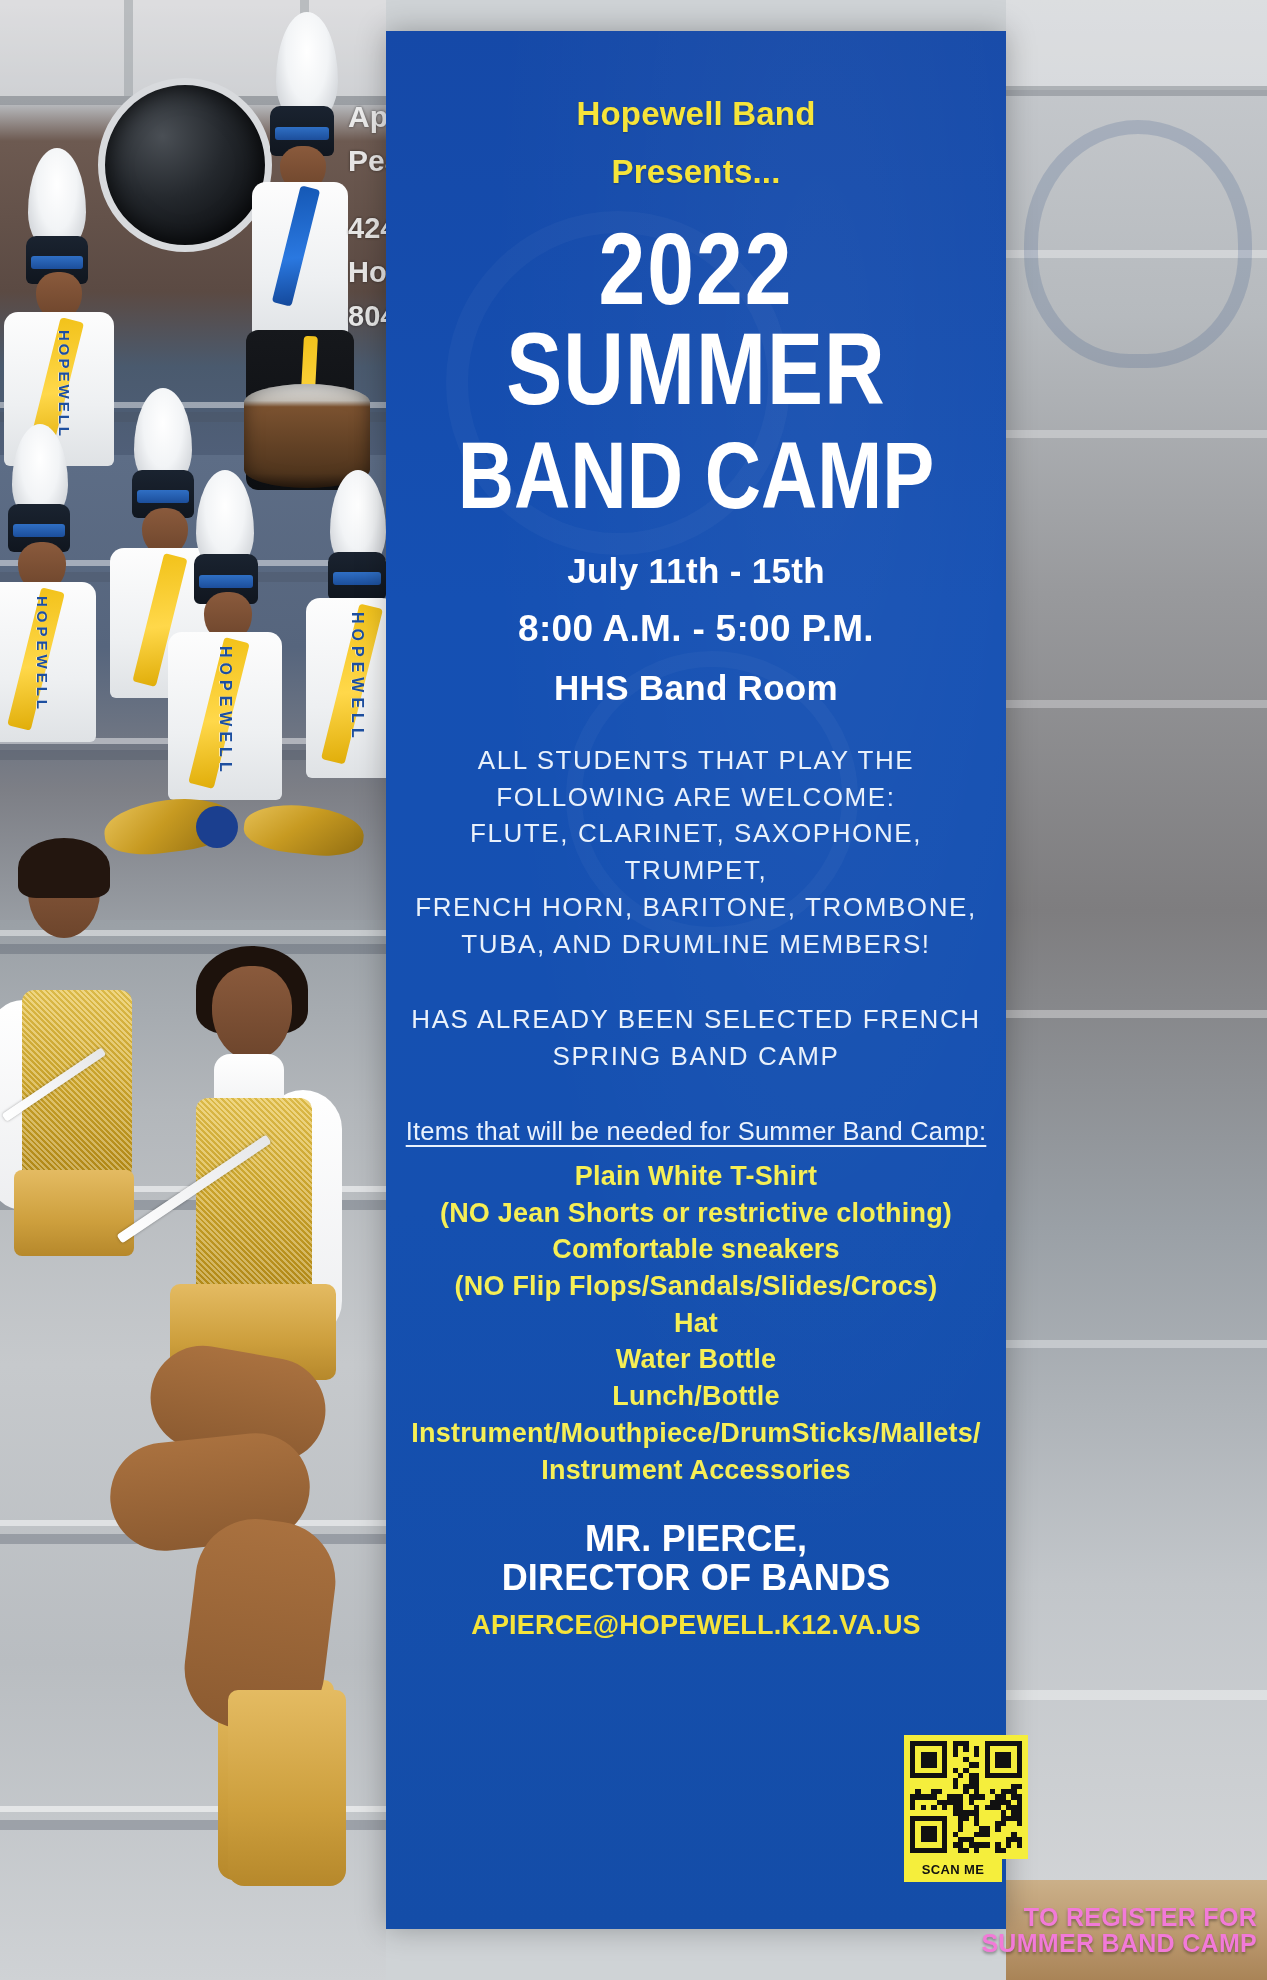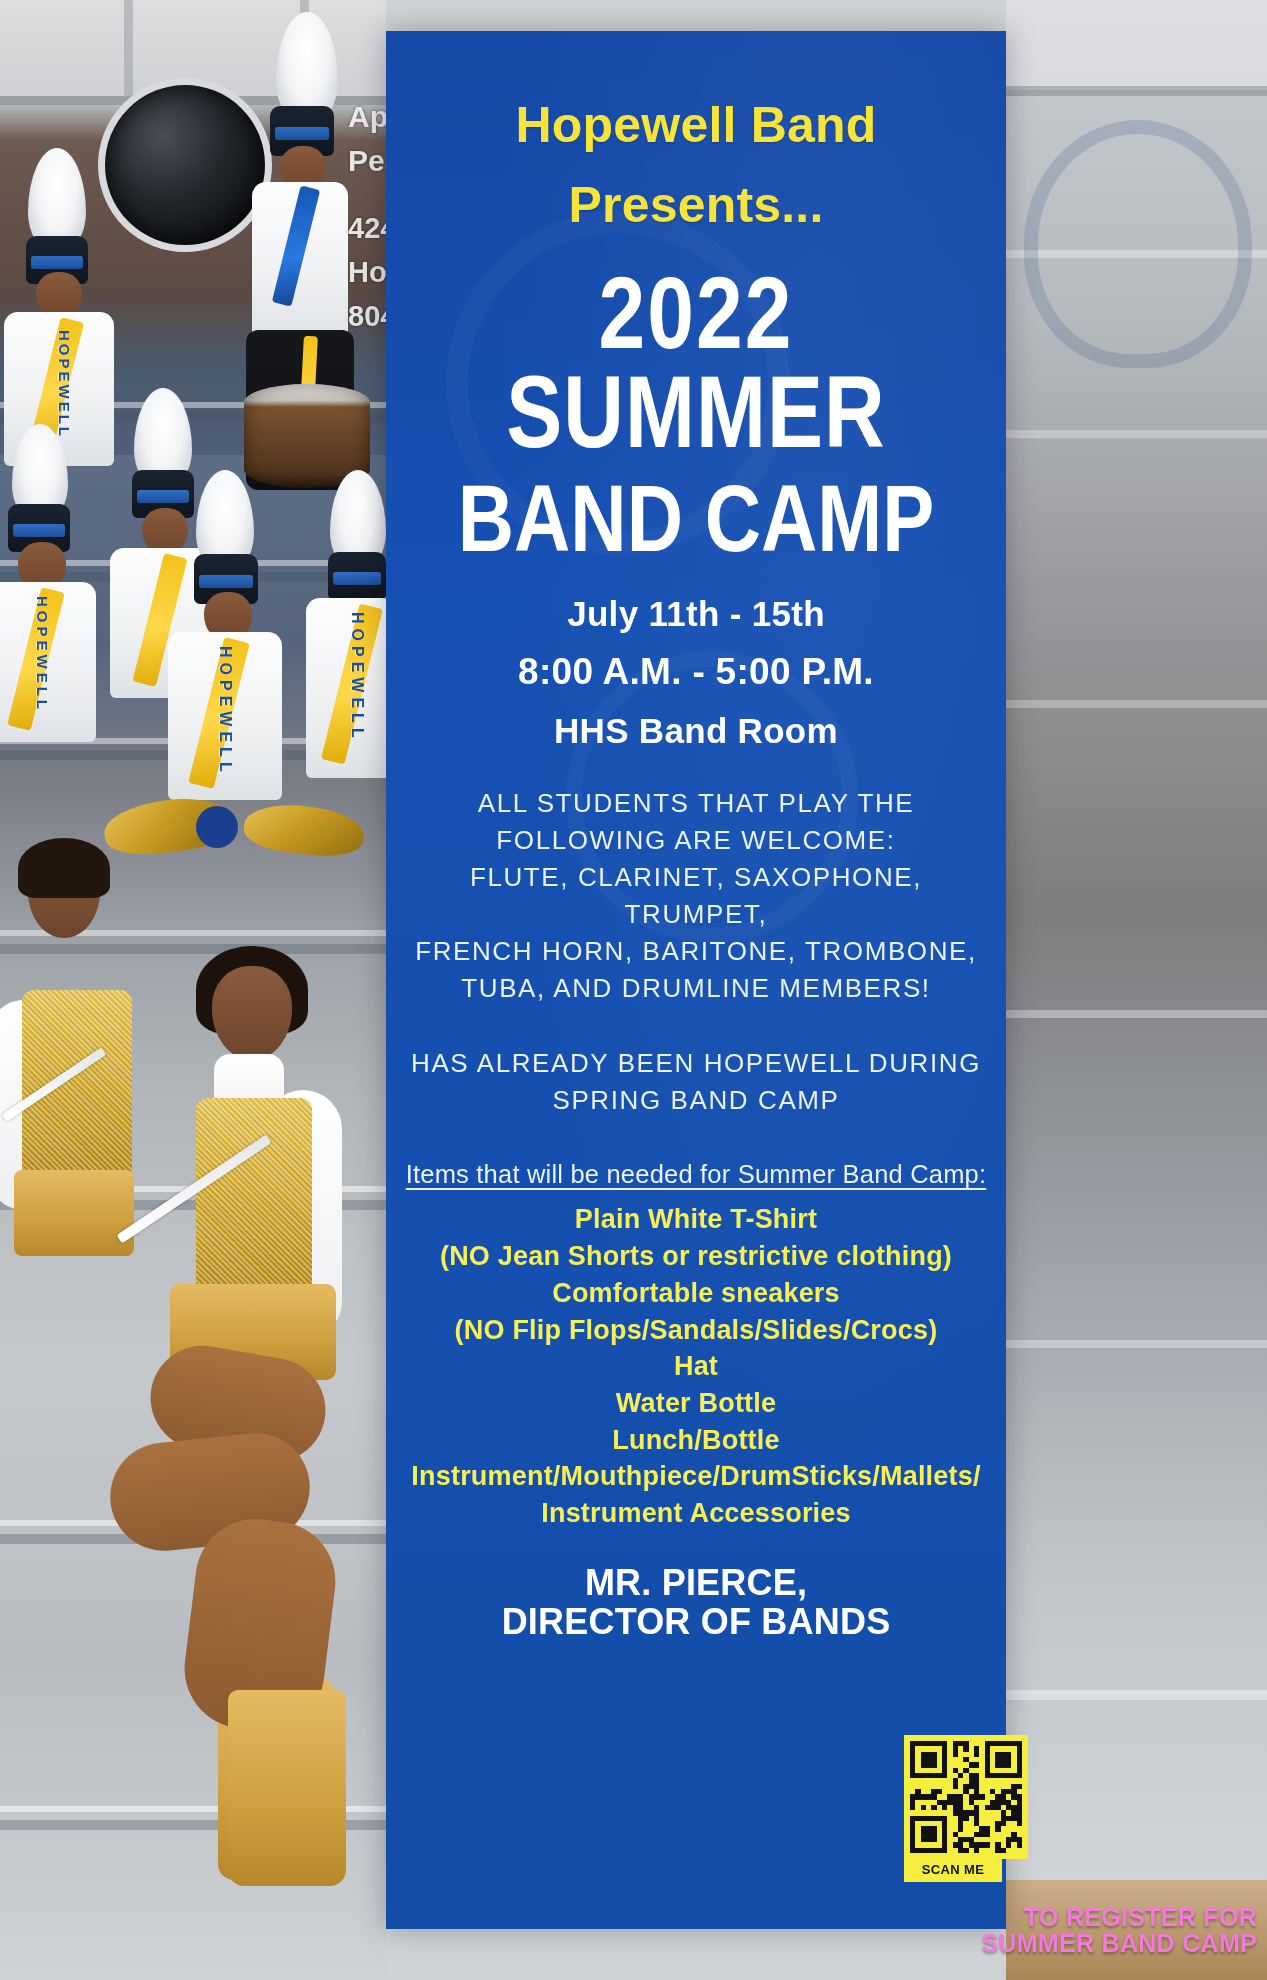--- a/index.html
+++ b/index.html
@@ -81,21 +81,21 @@
     box-shadow:0 0 28px rgba(0,0,0,.28);
     overflow:hidden;
   }
   
   .panel-wm{position:absolute;border-radius:50%;border:22px solid rgba(255,255,255,.030);}
 
   .panel-inner{position:relative;z-index:3;padding:0 12px;text-align:center;}
 
   .t-presents{
     color:#f6e43a;font-weight:700;letter-spacing:.2px;
-    font-size:50px;line-height:1.28;margin-top:62px;
+    font-size:33px;line-height:1.28;margin-top:62px;
     text-shadow:0 1px 2px rgba(0,0,0,.22);
   }
   .t-year{
     color:#fff;font-weight:700;font-size:84px;line-height:.99;
     letter-spacing:2px;margin-top:26px;
     font-family:"Liberation Sans",sans-serif;
     transform:scaleY(1.22);transform-origin:center top;
   }
   .t-big{
     color:#fff;font-weight:700;font-size:84px;line-height:1.0;
@@ -298,40 +298,41 @@
 
       <div class="t-body">
         <div>ALL STUDENTS THAT PLAY THE</div>
         <div>FOLLOWING ARE WELCOME:</div>
         <div>FLUTE, CLARINET, SAXOPHONE, TRUMPET,</div>
         <div>FRENCH HORN, BARITONE, TROMBONE,</div>
         <div>TUBA, AND DRUMLINE MEMBERS!</div>
       </div>
 
       <div class="t-body2">
-        <div>HAS ALREADY BEEN HOPEWELL DURING</div>
+        <div>HAS ALREADY BEEN SELECTED FRENCH</div>
         <div>SPRING BAND CAMP</div>
       </div>
 
       <div class="t-items-head">Items that will be needed for Summer Band Camp:</div>
 
       <div>
         <div class="t-item first">Plain White T-Shirt</div>
         <div class="t-item">(NO Jean Shorts or restrictive clothing)</div>
         <div class="t-item">Comfortable sneakers</div>
         <div class="t-item">(NO Flip Flops/Sandals/Slides/Crocs)</div>
         <div class="t-item">Hat</div>
         <div class="t-item">Water Bottle</div>
         <div class="t-item">Lunch/Bottle</div>
         <div class="t-item">Instrument/Mouthpiece/DrumSticks/Mallets/</div>
         <div class="t-item">Instrument Accessories</div>
       </div>
 
       <div class="t-name">MR. PIERCE,</div>
       <div class="t-name" style="margin-top:0">DIRECTOR OF BANDS</div>
+      <a class="t-email" href="#" style="display:block;text-decoration:none">APIERCE@HOPEWELL.K12.VA.US</a>
     </div>
   </div>
 
   <div class="qr-wrap" style="right:265px;bottom:98px;">
     <div class="qr-box">
       <div class="qr-grid" id="qrgrid">
           <i class="on"></i>
           <i class="on"></i>
           <i class="on"></i>
           <i class="on"></i>

